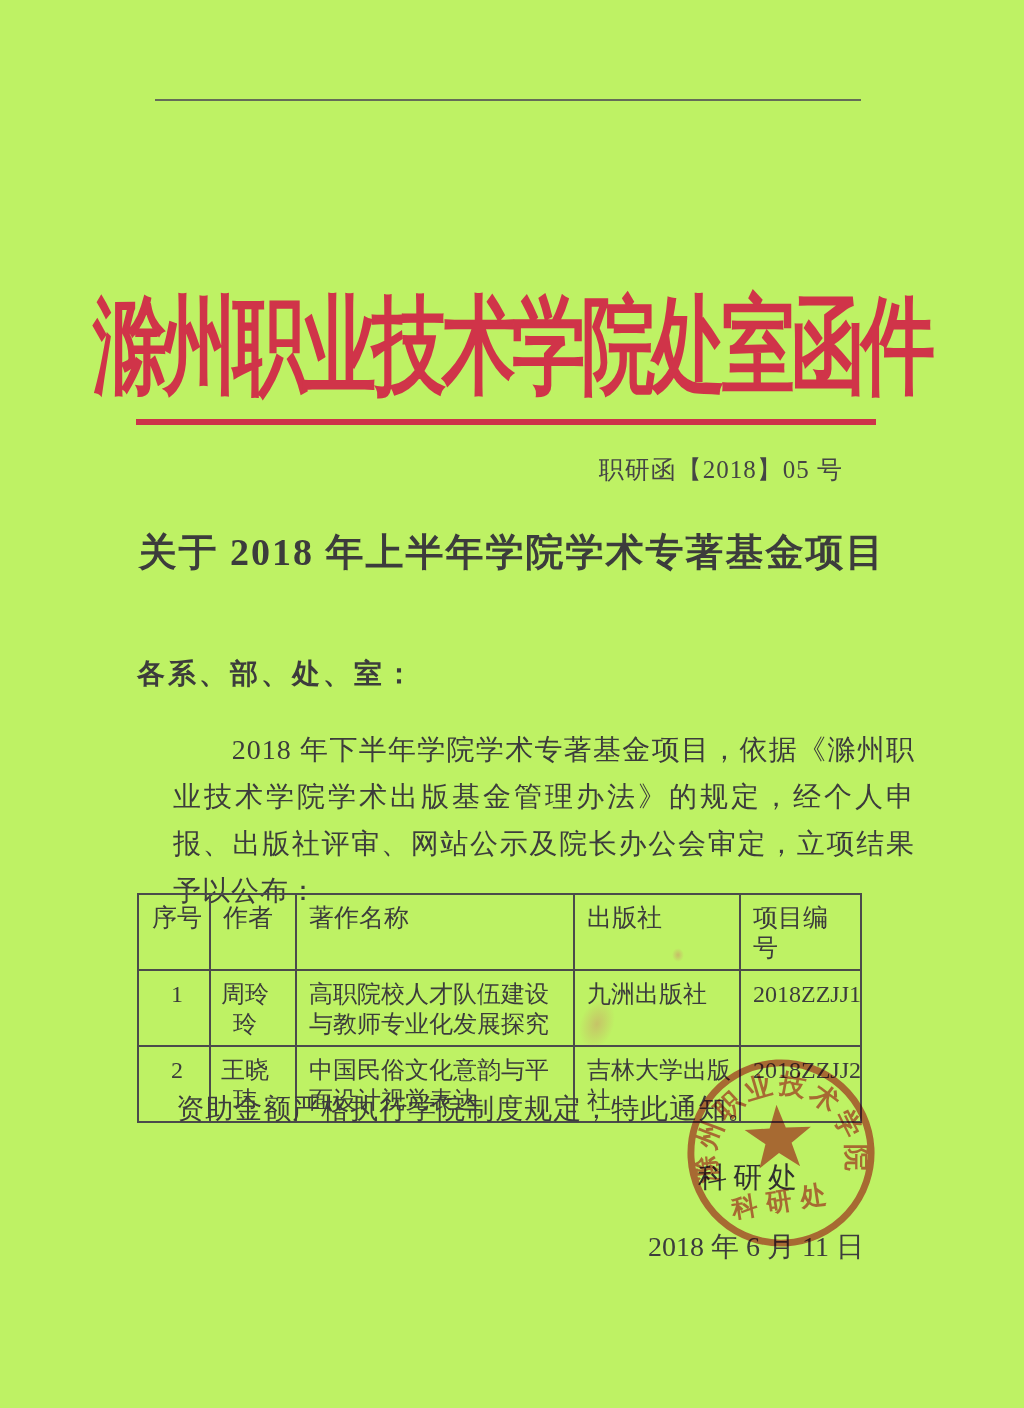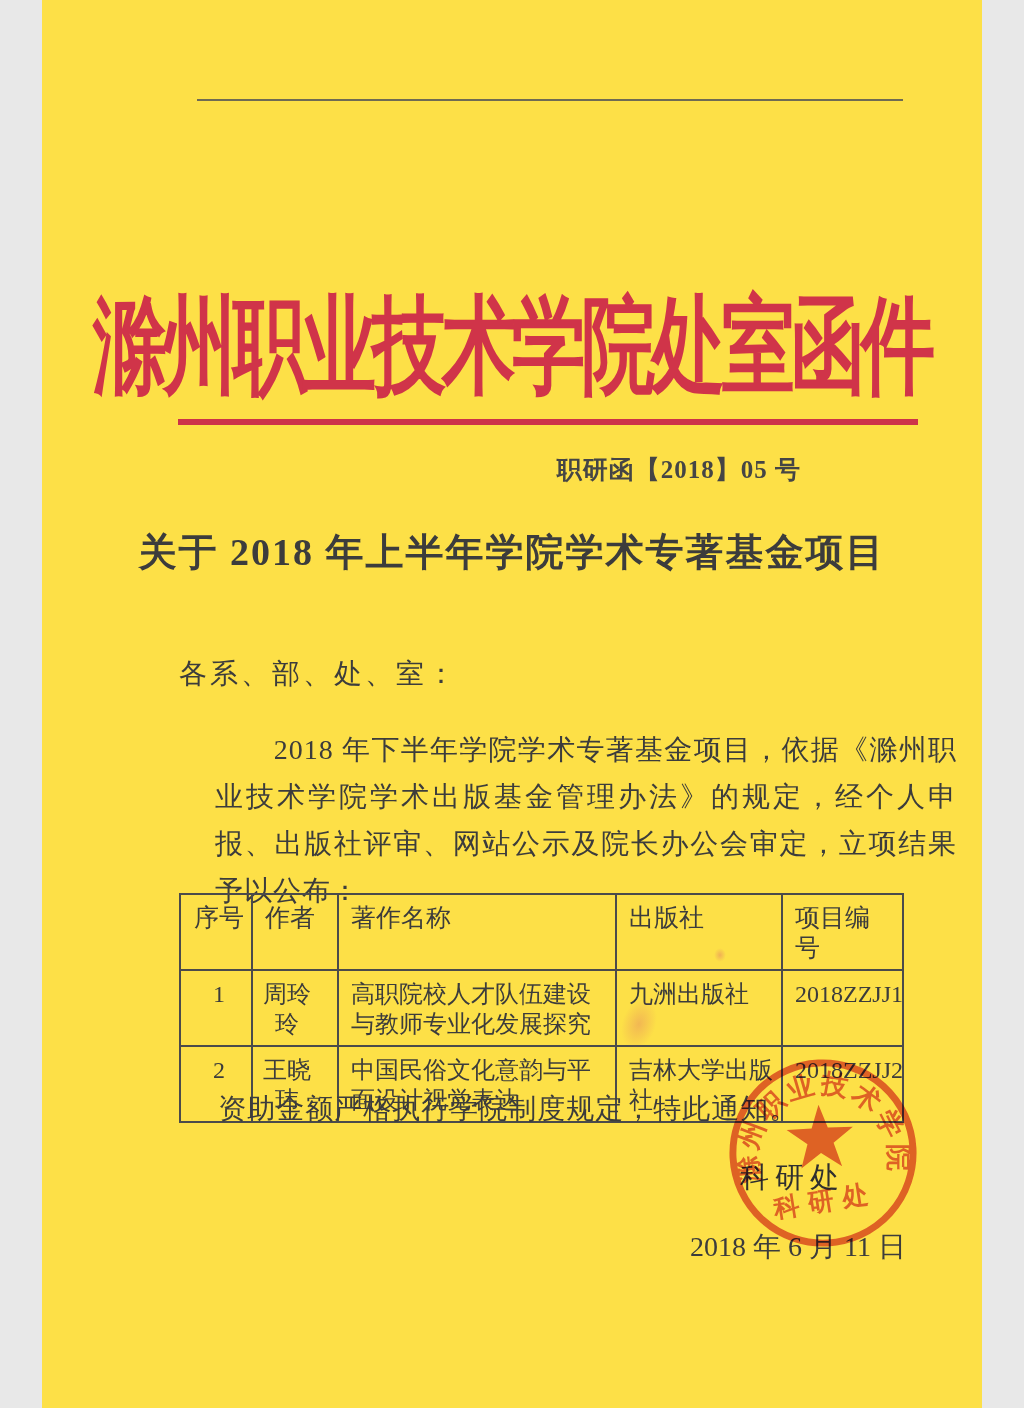--- a/index.html
+++ b/index.html
@@ -1,24 +1,24 @@
 <!DOCTYPE html>
 <html><head>
 <meta charset="utf-8">
 <style>
   * { margin: 0; padding: 0; box-sizing: border-box; }
   html, body { background: #e8e8e8; }
   body { font-family: "Liberation Serif", serif; }
 
   .page {
     position: relative;
-    width: 940px;
+    width: 1024px;
     height: 1408px;
     margin: 0 auto;
-    background: #fde047;
+    background: #bef264;
     overflow: hidden;
     color: #3a3a3a;
   }
 
   .top-rule {
     position: absolute;
     left: 155px; top: 99px;
     width: 706px; height: 2px;
     background: #565656;
     opacity: .85;
@@ -42,21 +42,21 @@
     position: absolute;
     left: 136px; top: 419px;
     width: 740px; height: 6px;
     background: #cd3349;
   }
 
   .doc-number {
     position: absolute;
     right: 181px; top: 453px;
     font-size: 25px;
-    font-weight: bold;
+    font-weight: normal;
     color: #454545;
     letter-spacing: 1px;
     white-space: nowrap;
   }
 
   .notice-title {
     position: absolute;
     left: 0; right: 0; top: 524px;
     text-align: center;
     font-size: 38px;
@@ -65,20 +65,21 @@
     line-height: 56px;
     letter-spacing: 2px;
   }
 
   .salutation {
     position: absolute;
     left: 137px; top: 655px;
     font-size: 28px;
     color: #3c3c3c;
     letter-spacing: 3px;
+    font-weight: bold;
   }
 
   .body-paragraph {
     position: absolute;
     left: 137px; top: 726px;
     width: 742px;
     font-size: 28px;
     line-height: 47px;
     text-align: justify;
     text-indent: 2.1em;

